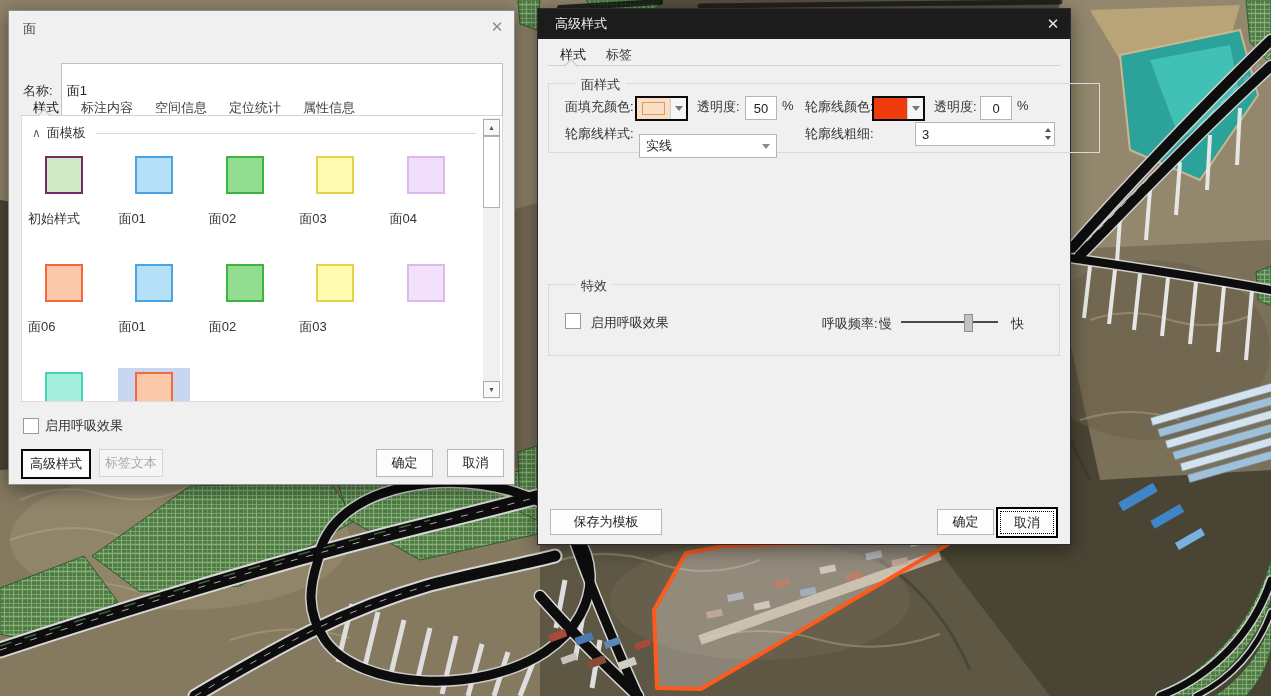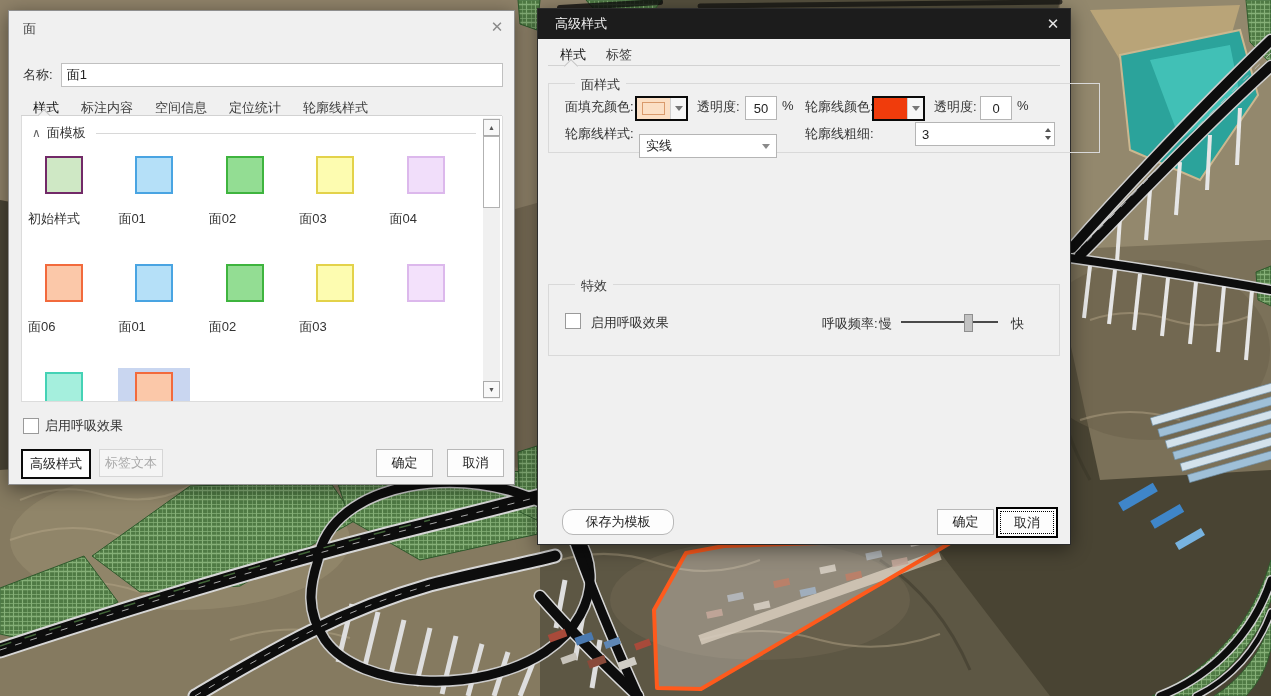--- a/index.html
+++ b/index.html
@@ -26,21 +26,21 @@
   .close-x{position:absolute;top:0;right:0;width:34px;height:30px;display:flex;align-items:center;
            justify-content:center;font-size:15px;cursor:pointer;}
 
   
   #dlgL{left:8px;top:10px;width:505px;height:473px;border:1px solid #8f8f8f;z-index:2;}
   #dlgL .title{position:absolute;left:14px;top:9px;font-size:13px;color:#444;}
   #dlgL .close-x{color:#8a8a8a;height:32px;}
   #dlgL .name-row{position:absolute;left:14px;top:52px;right:11px;display:flex;align-items:center;}
   #dlgL .name-row label{font-size:13px;color:#333;margin-right:8px;white-space:nowrap;}
   #dlgL .name-input{flex:1;height:22px;background:#fff;border:1px solid #c0c0c0;font-size:13px;
-        color:#222;padding:0 5px;display:flex;align-items:center;}
+        color:#222;padding:16px 5px;display:flex;align-items:center;}
   #dlgL .tabs{left:24px;top:88px;}
   #dlgL .sep{top:104px;left:12px;right:12px;}
   #dlgL .caret{left:30px;top:100px;}
   .tpl-panel{position:absolute;left:12px;top:105px;right:11px;height:285px;background:#fff;
         border:1px solid #dcdcdc;border-top:none;overflow:hidden;}
   .tpl-header{position:absolute;left:10px;top:8px;right:26px;display:flex;align-items:center;
         font-size:13px;color:#333;}
   .tpl-header .chev{font-size:12px;color:#666;margin-right:6px;}
   .tpl-header .rule{flex:1;height:1px;background:#d8d8d8;margin-left:10px;}
   .tpl-grid{position:absolute;left:6px;top:30px;right:22px;display:grid;
@@ -267,21 +267,21 @@
   <div class="name-row">
     <label>名称:</label>
     <div class="name-input">面1</div>
   </div>
 
   <div class="tabs">
     <span class="tab active">样式</span>
     <span class="tab">标注内容</span>
     <span class="tab">空间信息</span>
     <span class="tab">定位统计</span>
-    <span class="tab">轮廓线样式</span>
+    <span class="tab">属性信息</span>
   </div>
   <div class="sep"></div>
   <div class="caret"></div>
 
   <div class="tpl-panel">
     <div class="tpl-header">
       <span class="chev">∧</span>
       <span>面模板</span>
       <span class="rule"></span>
     </div>
@@ -440,18 +440,18 @@
     </div>
     <span class="fl" style="left:265px;top:30px;padding-left:8px;">呼吸频率:</span>
     <span class="fl" style="left:330px;top:30px;">慢</span>
     <div class="slider" style="left:352px;top:28px;width:97px;">
       <div class="track"></div>
       <div class="handle" id="freq-handle" style="left: calc(69% - 4px);"></div>
     </div>
     <span class="fl" style="left:462px;top:30px;">快</span>
   </div>
 
-  <div class="btn" style="left:24px;top:500px;width:110px;height:24px;border-radius:11px;">保存为模板</div>
+  <div class="btn" style="left:12px;top:500px;width:110px;height:24px;">保存为模板</div>
   <div class="btn" style="right:76px;top:500px;width:55px;height:24px;">确定</div>
   <div class="btn cancel-focus" style="right:12px;top:498px;width:58px;height:27px;">取消</div>
 </div>
 
 </div>
 
 </body></html>

